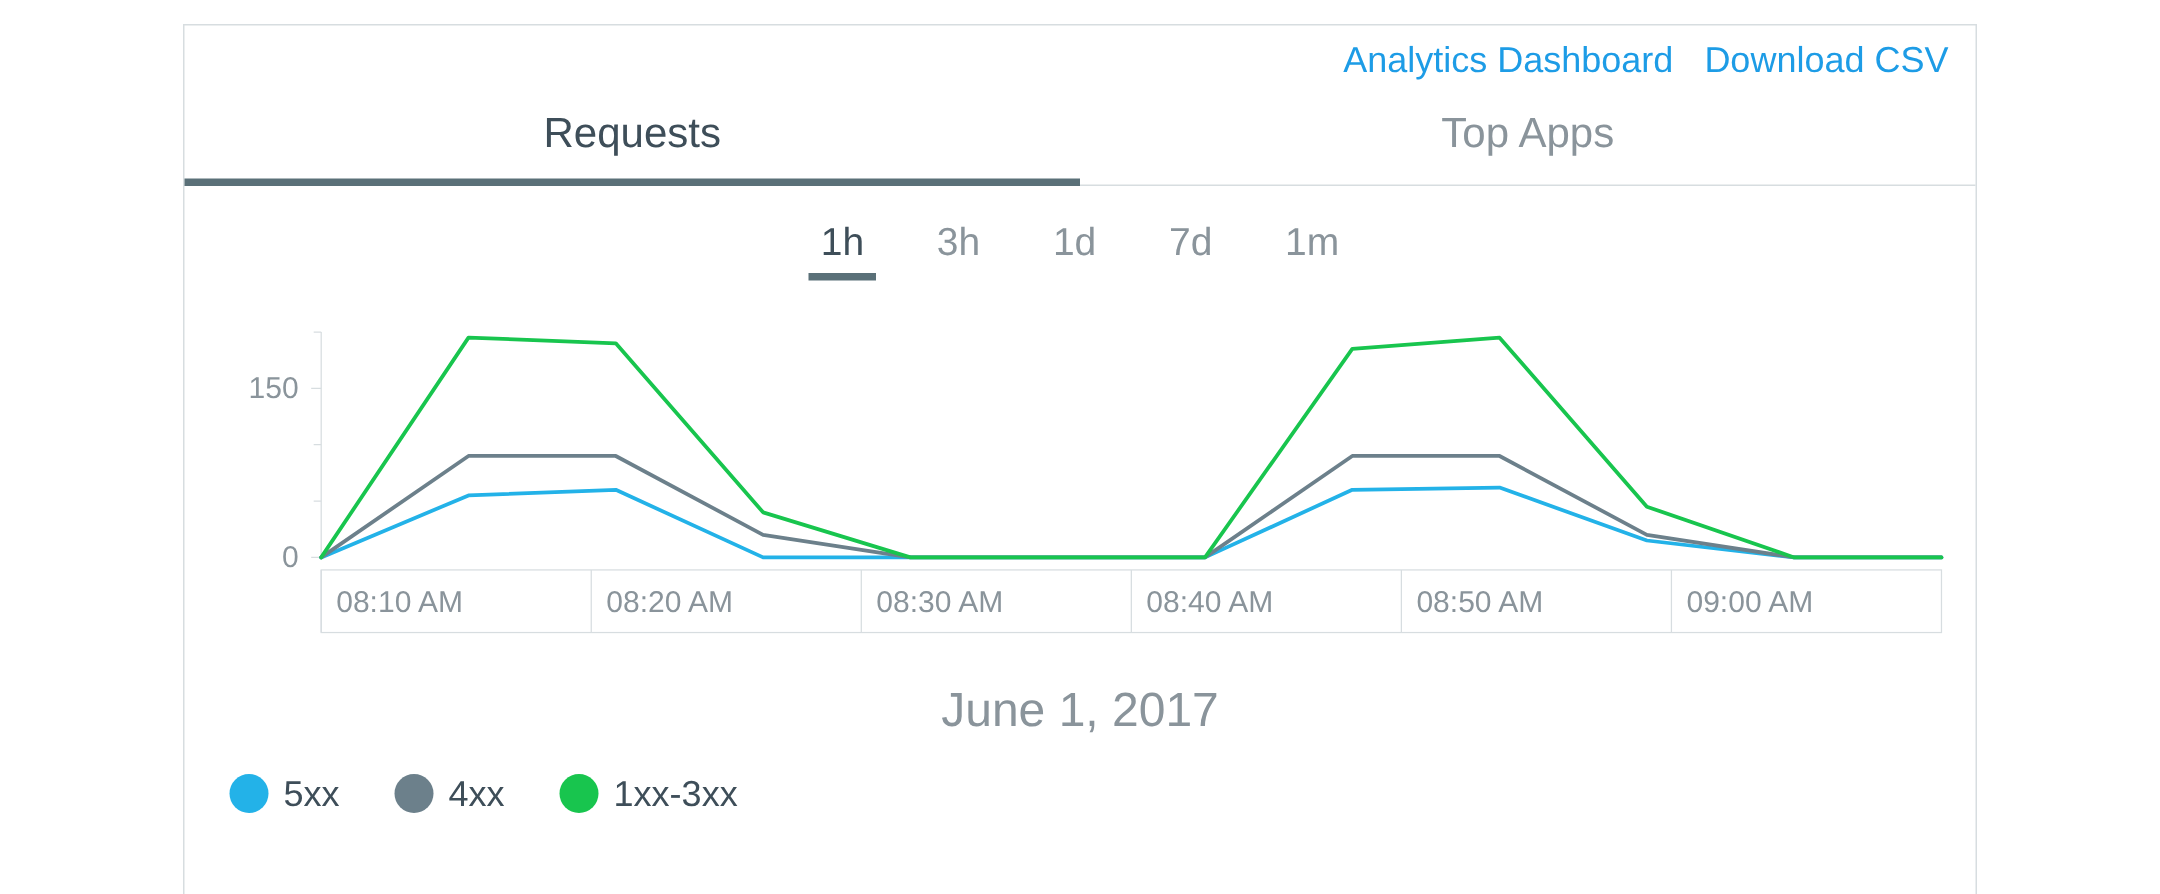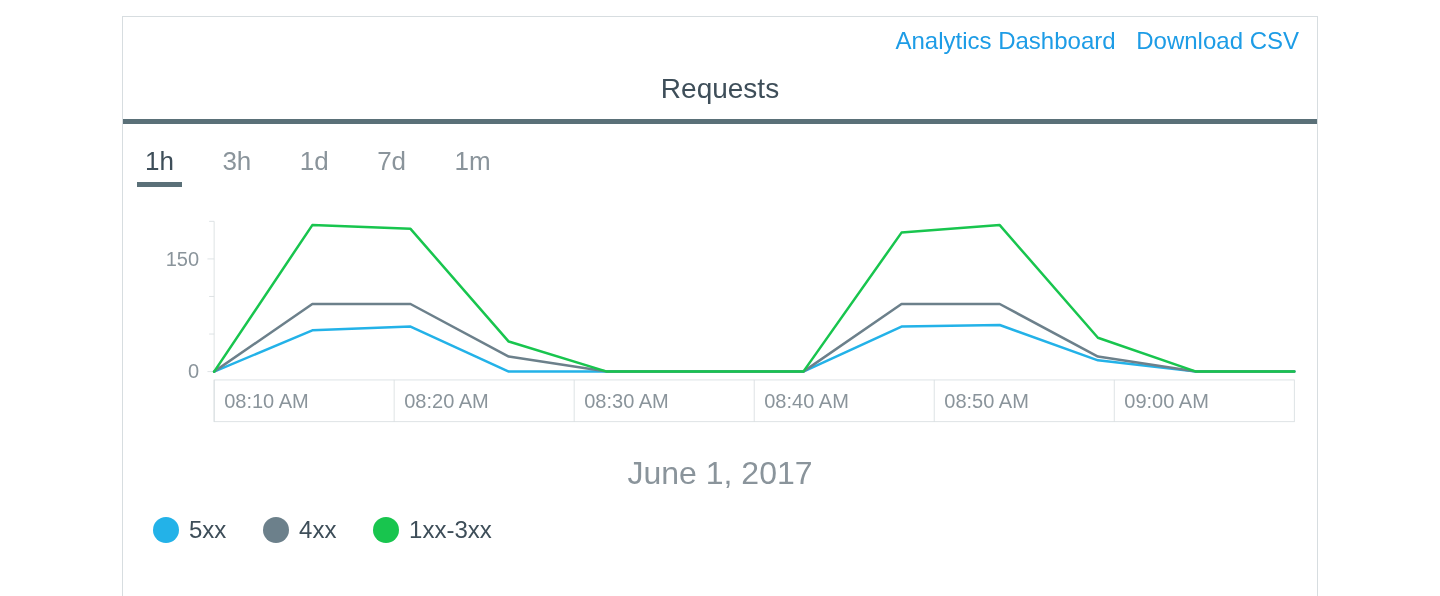--- a/index.html
+++ b/index.html
@@ -54,21 +54,21 @@
   }
   .main-tab.active{color:var(--text-dark);}
   .main-tab.active::after{
     content:"";
     position:absolute;
     left:0;right:0;bottom:-1px;
     height:5px;
     background:var(--tab-underline);
   }
   .range-tabs{
-    text-align:left;
+    text-align:center;
     padding:22px 0 10px 0;
   }
   .range-tab{
     display:inline-block;
     font-size:26px;
     color:var(--text-muted);
     padding:0 18px 8px 18px;
     margin:0 4px;
     cursor:pointer;
     position:relative;
@@ -90,39 +90,40 @@
     text-align:center;
     font-size:32px;
     color:var(--text-muted);
     padding:8px 0 10px 0;
   }
   .legend{
     padding:14px 0 14px 30px;
     font-size:24px;
     color:var(--text-dark);
   }
-  .legend-item{display:inline-flex;align-items:center;margin-right:30px;}
+  .legend-item{display:inline-flex;align-items:flex-start;margin-right:30px;}
   .swatch{width:26px;height:26px;border-radius:50%;margin-right:10px;}
   .sw-5xx{background:var(--c-5xx);}
   .sw-4xx{background:var(--c-4xx);}
   .sw-1xx{background:var(--c-1xx);}
   text.axis{fill:var(--text-muted);font-size:24px;font-family:inherit;}
 </style>
 </head>
 <body>
 
 <div class="panel">
 
   <div class="top-links">
     <a>Analytics Dashboard</a>
     <a>Download CSV</a>
   </div>
 
   <div class="main-tabs">
     <div class="main-tab active">Requests</div>
+    <div class="main-tab">Top Apps</div>
   </div>
 
   <div class="range-tabs">
     <span class="range-tab active">1h</span>
     <span class="range-tab">3h</span>
     <span class="range-tab">1d</span>
     <span class="range-tab">7d</span>
     <span class="range-tab">1m</span>
   </div>
 

